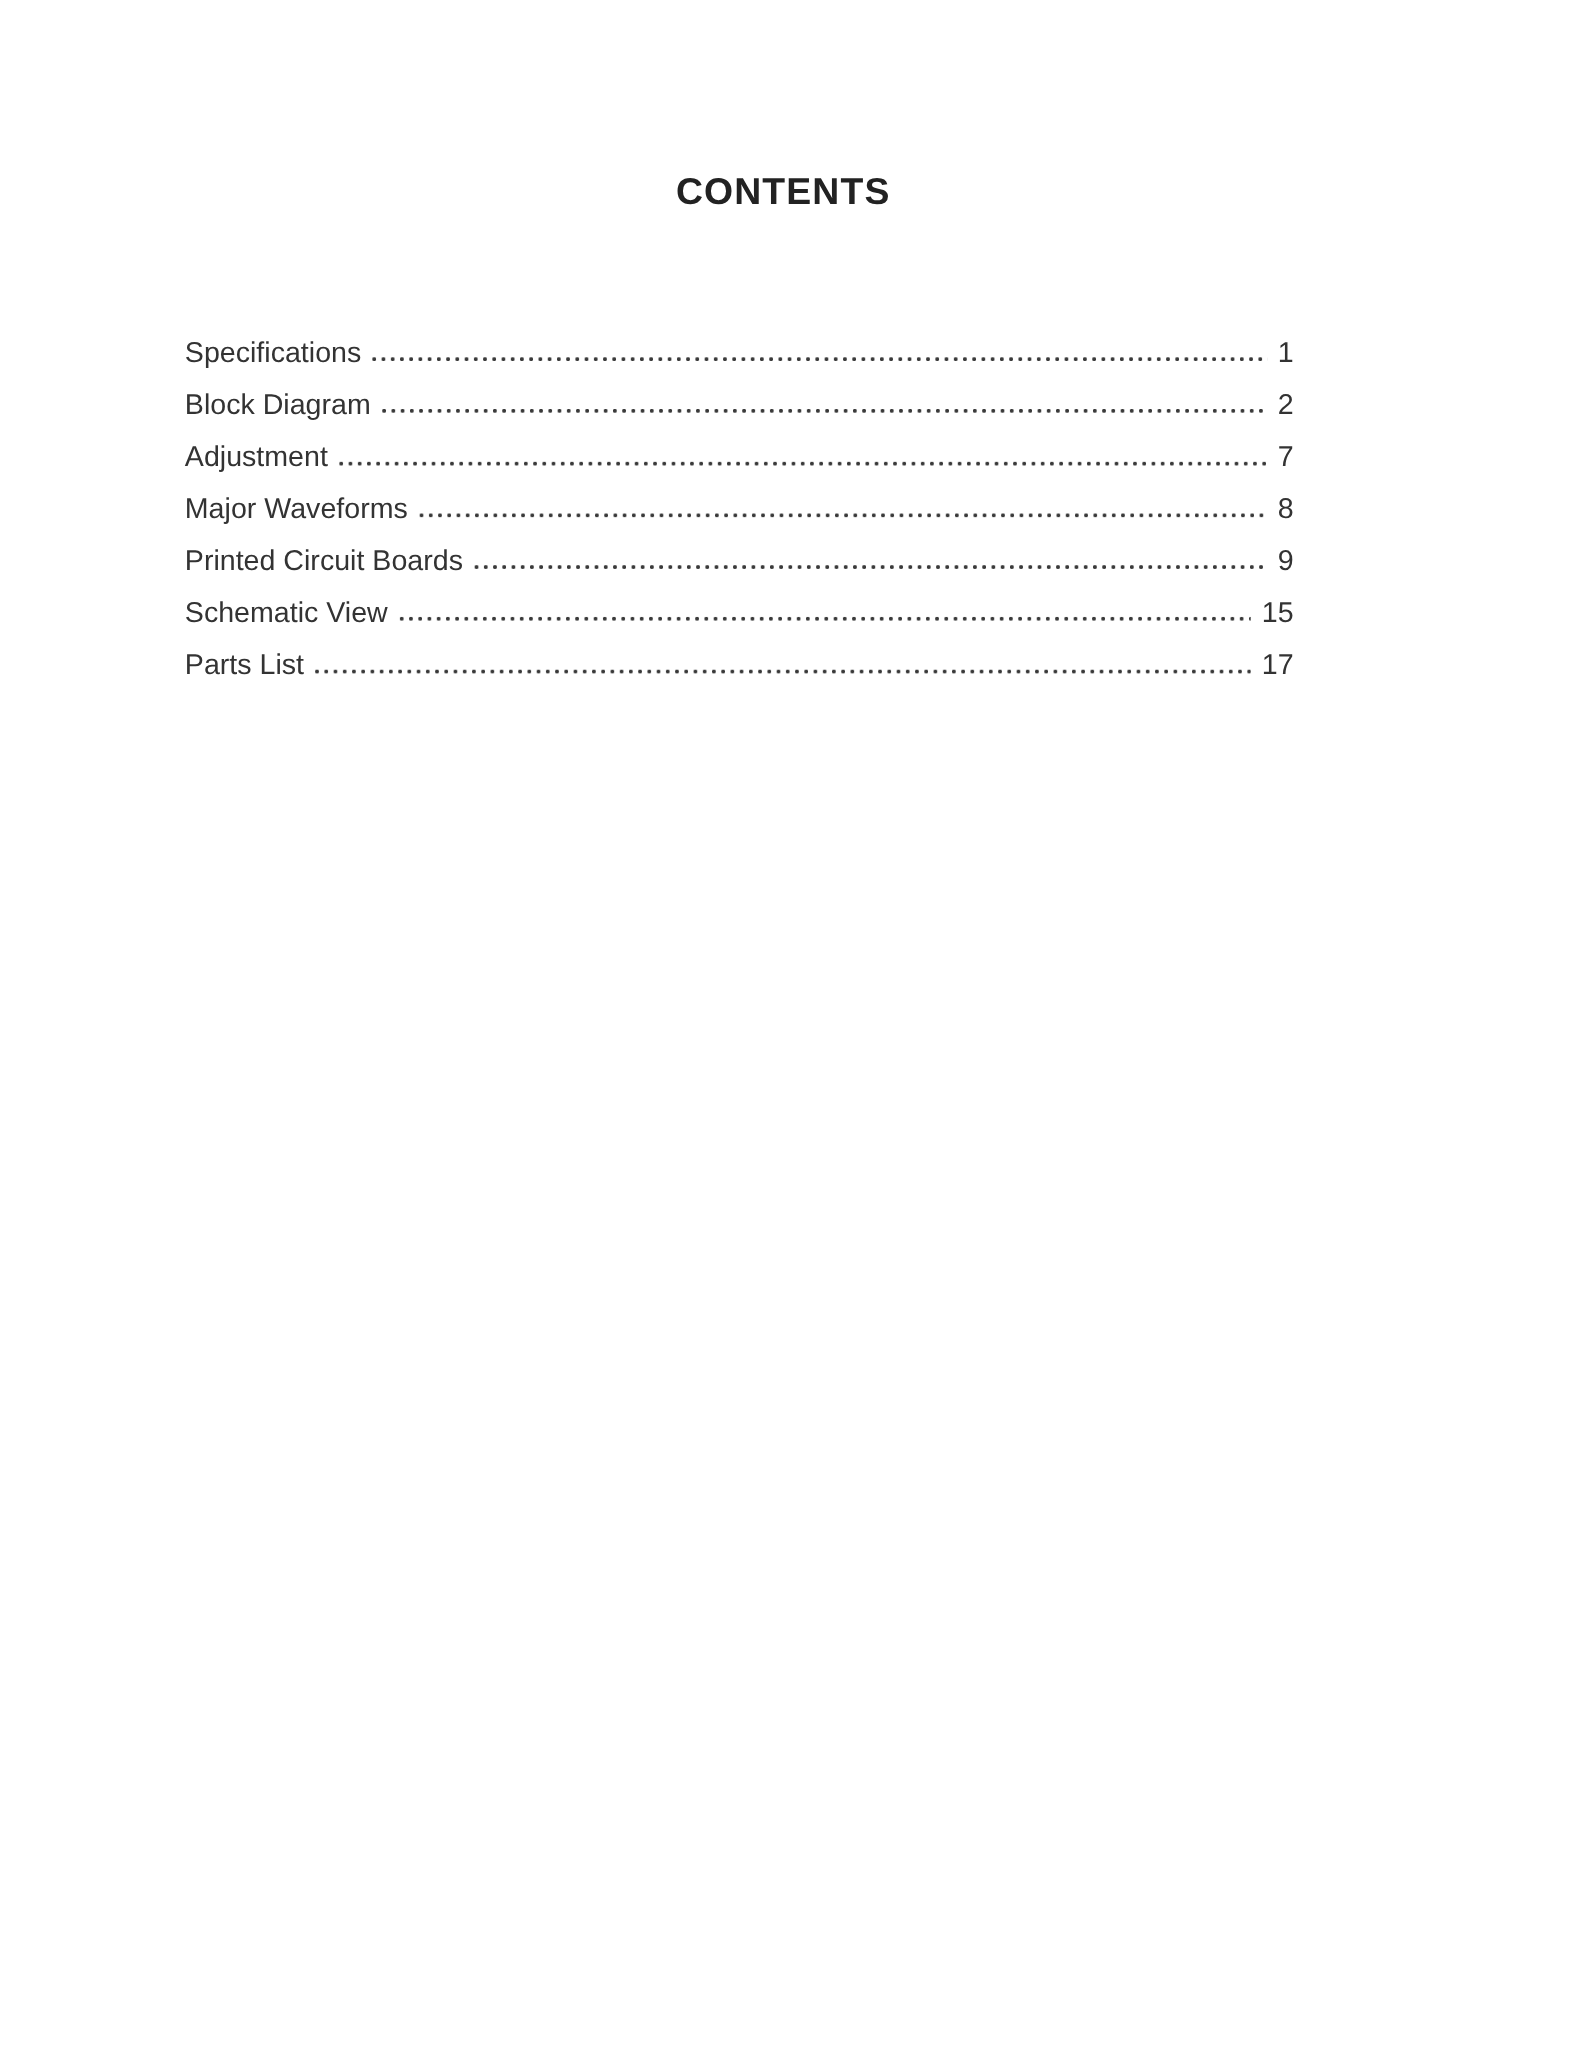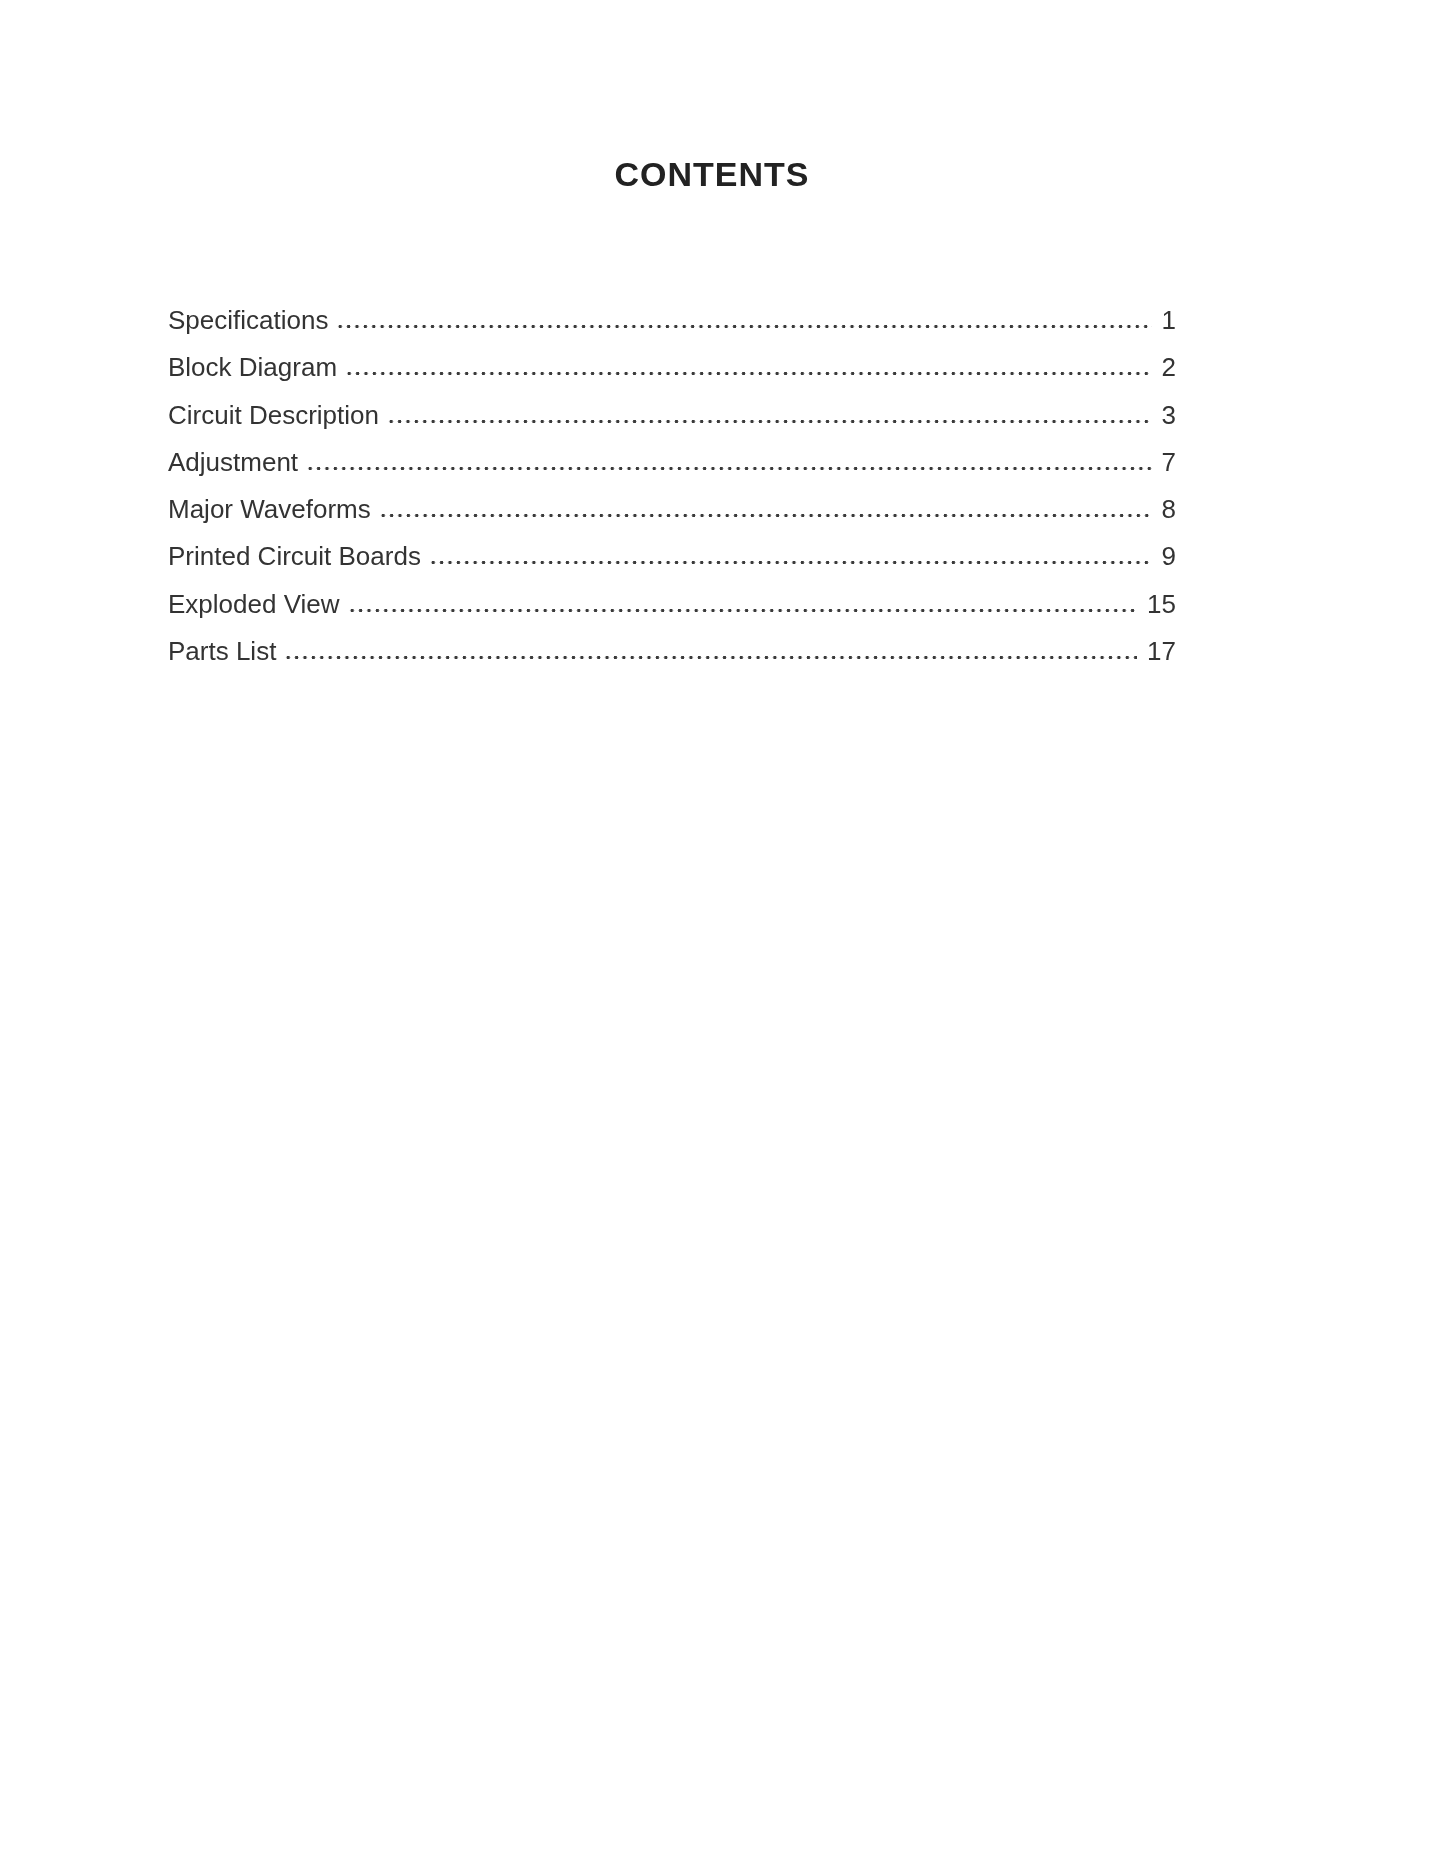--- a/index.html
+++ b/index.html
@@ -77,25 +77,20 @@
       <span class="toc-leader"></span>
       <span class="toc-page">1</span>
     </div>
 
     <div class="toc-row">
       <span class="toc-label">Block Diagram</span>
       <span class="toc-leader"></span>
       <span class="toc-page">2</span>
     </div>
 
-    <div class="toc-row">
-      <span class="toc-label">Circuit Description</span>
-      <span class="toc-leader"></span>
-      <span class="toc-page">3</span>
-    </div>
 
     <div class="toc-row">
       <span class="toc-label">Adjustment</span>
       <span class="toc-leader"></span>
       <span class="toc-page">7</span>
     </div>
 
     <div class="toc-row">
       <span class="toc-label">Major Waveforms</span>
       <span class="toc-leader"></span>
@@ -103,21 +98,21 @@
     </div>
 
     <div class="toc-row">
       <span class="toc-label">Printed Circuit Boards</span>
       <span class="toc-leader"></span>
       <span class="toc-page">9</span>
     </div>
 
 
     <div class="toc-row">
-      <span class="toc-label">Exploded View</span>
+      <span class="toc-label">Schematic View</span>
       <span class="toc-leader"></span>
       <span class="toc-page">15</span>
     </div>
 
     <div class="toc-row">
       <span class="toc-label">Parts List</span>
       <span class="toc-leader"></span>
       <span class="toc-page">17</span>
     </div>
 

